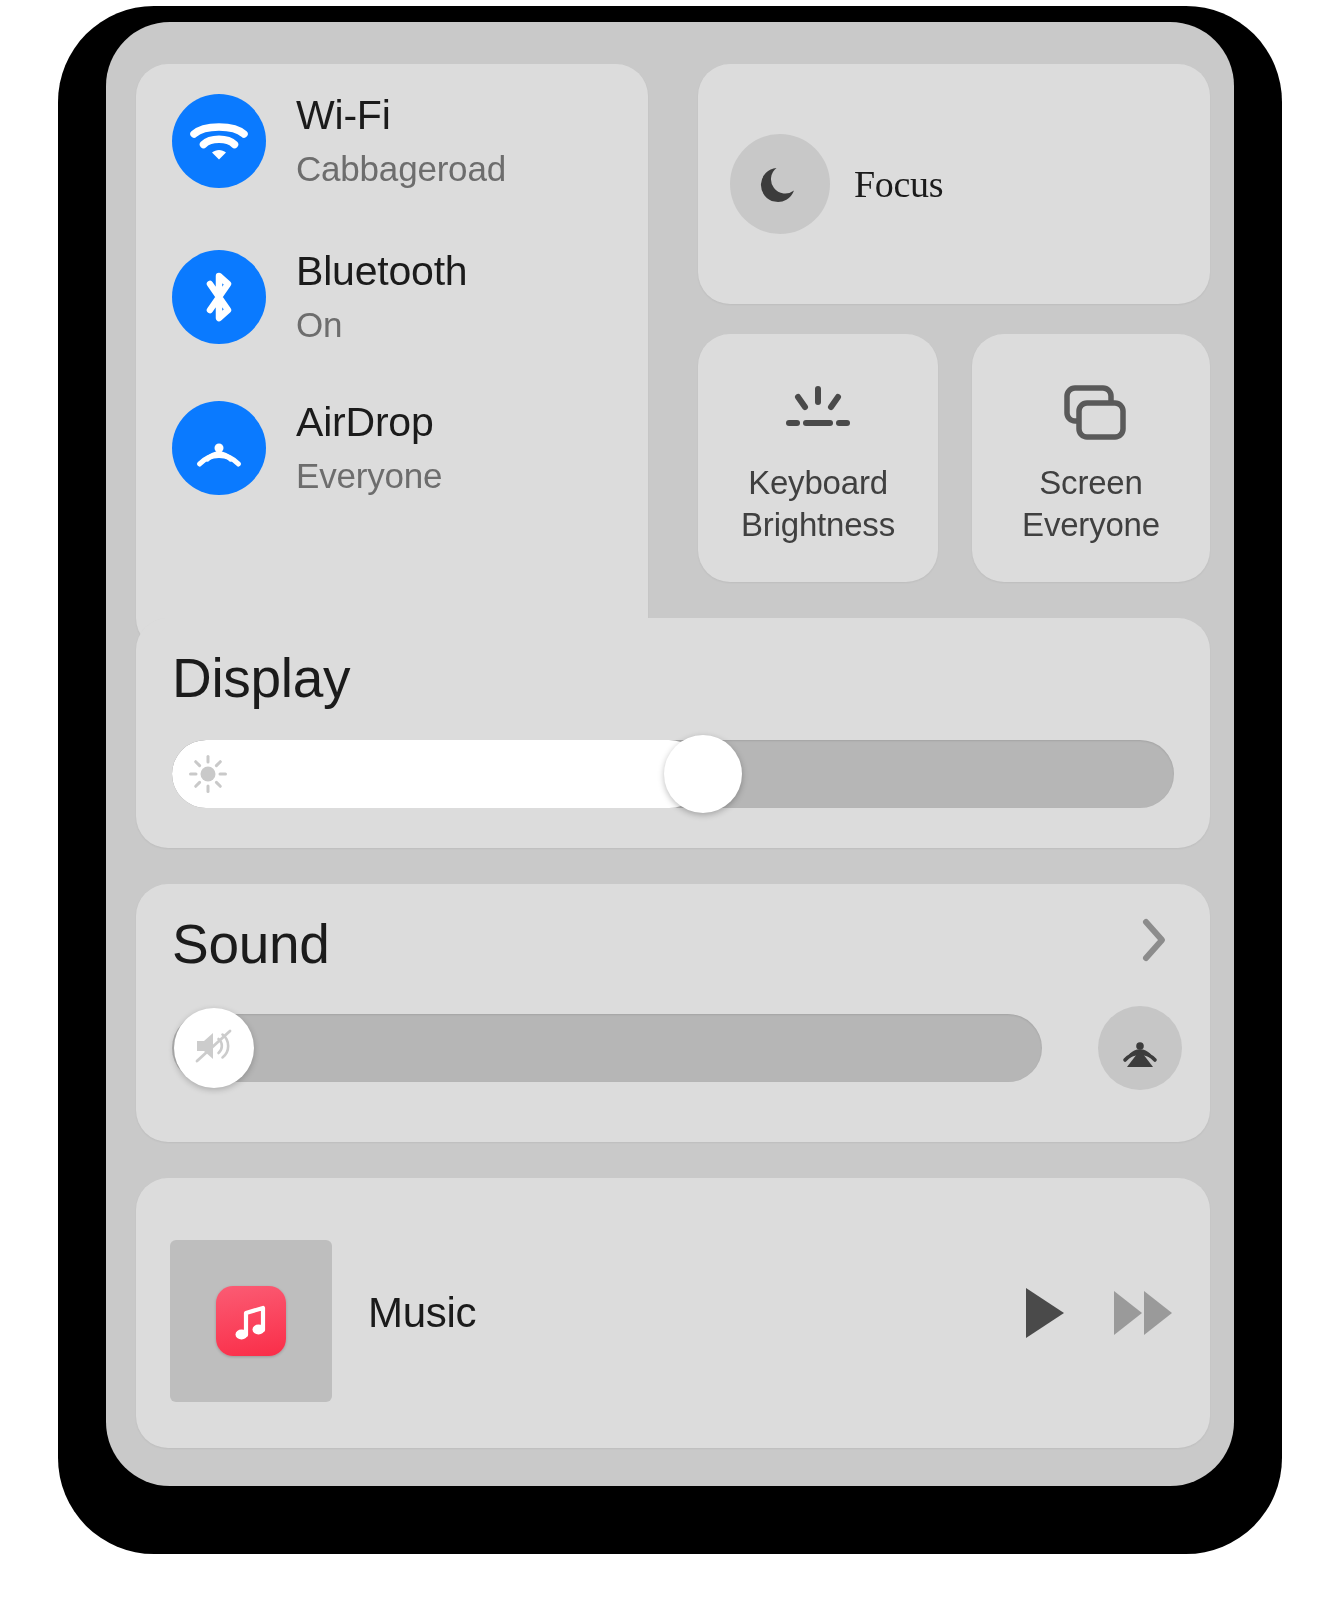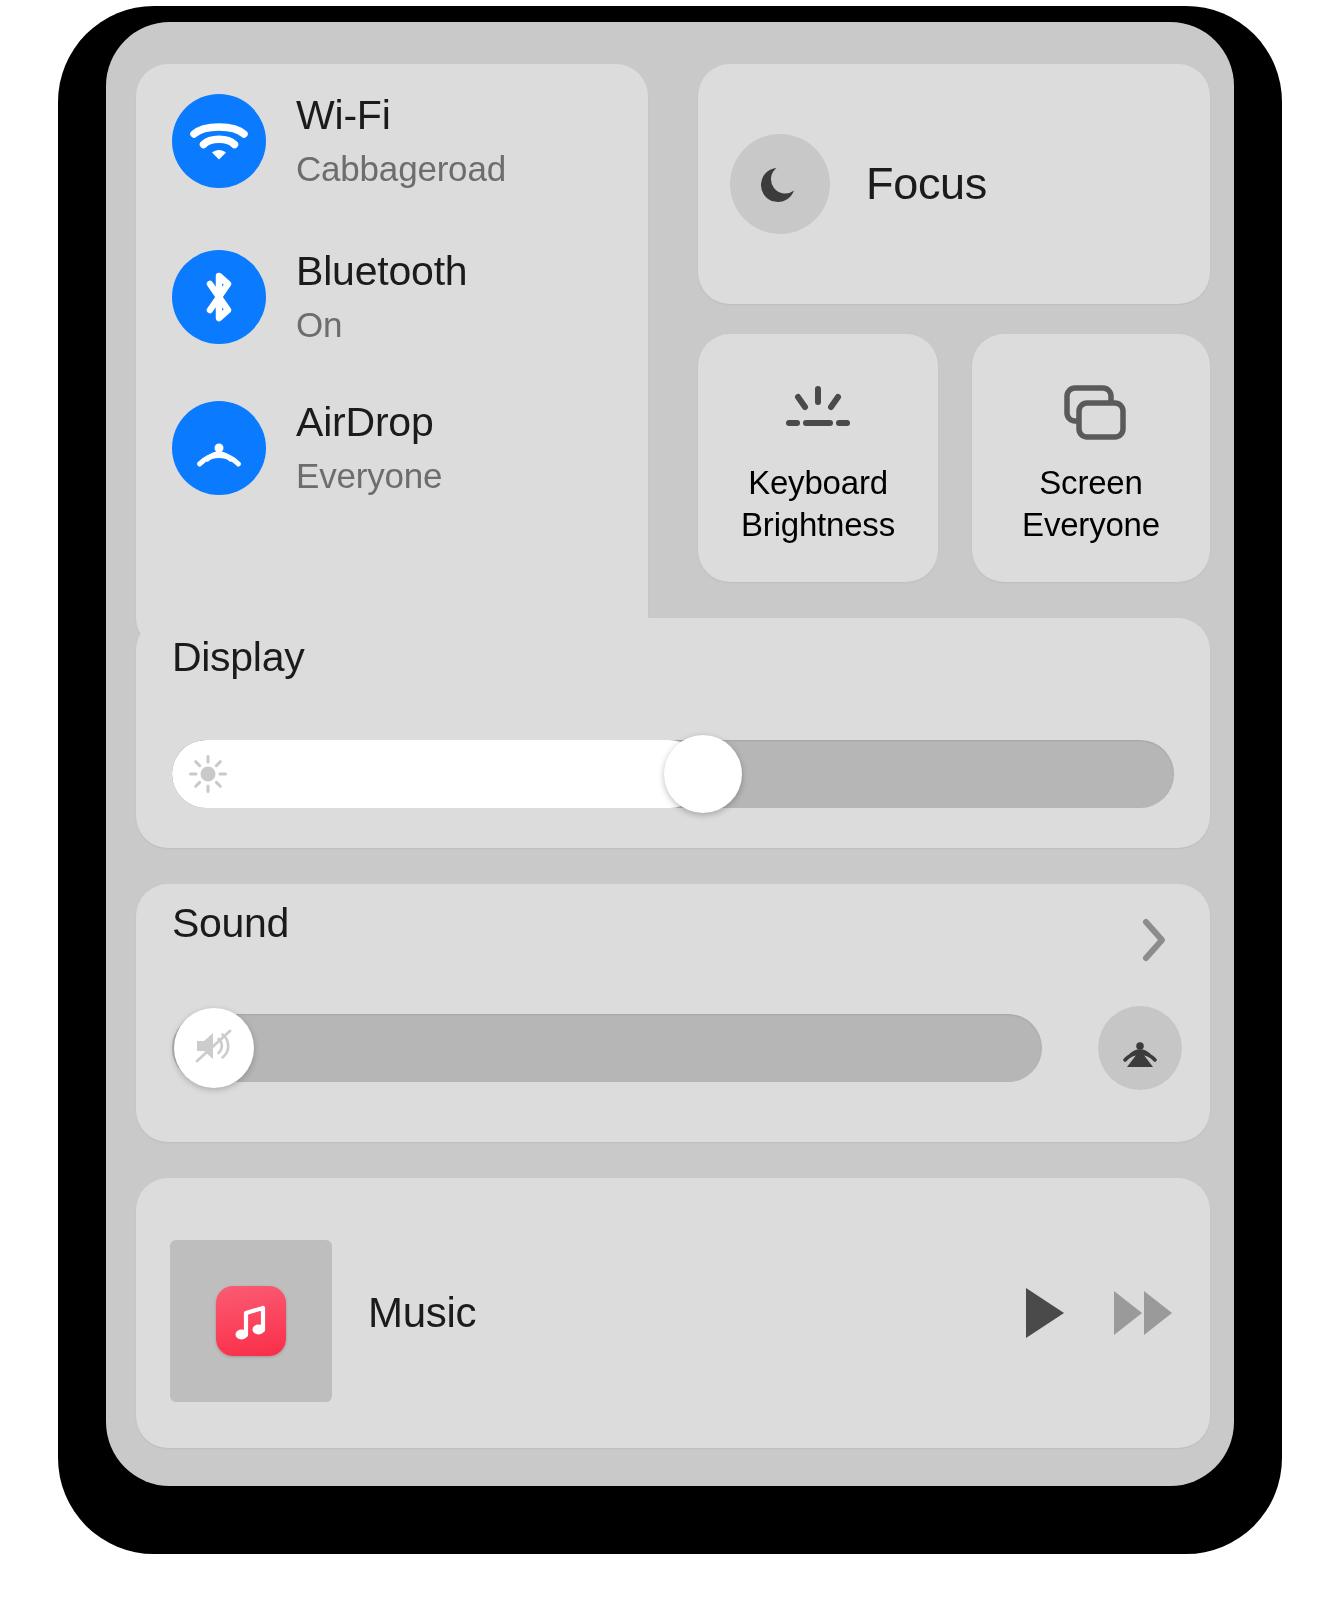--- a/index.html
+++ b/index.html
@@ -110,24 +110,25 @@
   .focus-circle {
     width: 100px;
     height: 100px;
     border-radius: 50%;
     background: #c8c8c8;
     display: flex;
     align-items: center;
     justify-content: center;
   }
   .focus-label {
-    margin-left: 36px;
-    font-size: 45px;
+    margin-left: 24px;
+    font-size: 38px;
     color: #1b1b1b;
     letter-spacing: -0.3px;
+    font-family: Liberation Serif, serif;
   }
 
   
   #keyboard-brightness-tile {
     left: 592px;
     top: 312px;
     width: 240px;
     height: 248px;
   }
   #screen-mirroring-tile {
@@ -147,36 +148,36 @@
     height: 72px;
   }
   .sq-label {
     position: absolute;
     left: 0;
     right: 0;
     top: 128px;
     text-align: center;
     font-size: 33px;
     line-height: 1.28;
-    color: #000000;
+    color: #404040;
     letter-spacing: -0.2px;
   }
 
   
   #display-tile {
     left: 30px;
     top: 596px;
     width: 1074px;
     height: 230px;
   }
   .sec-title {
     position: absolute;
     left: 36px;
-    top: 16px;
-    font-size: 41px;
+    top: 28px;
+    font-size: 55px;
     color: #1b1b1b;
     letter-spacing: -0.3px;
   }
   .slider-wrap {
     position: absolute;
     left: 36px;
     top: 122px;
     width: 1002px;
     height: 68px;
   }

